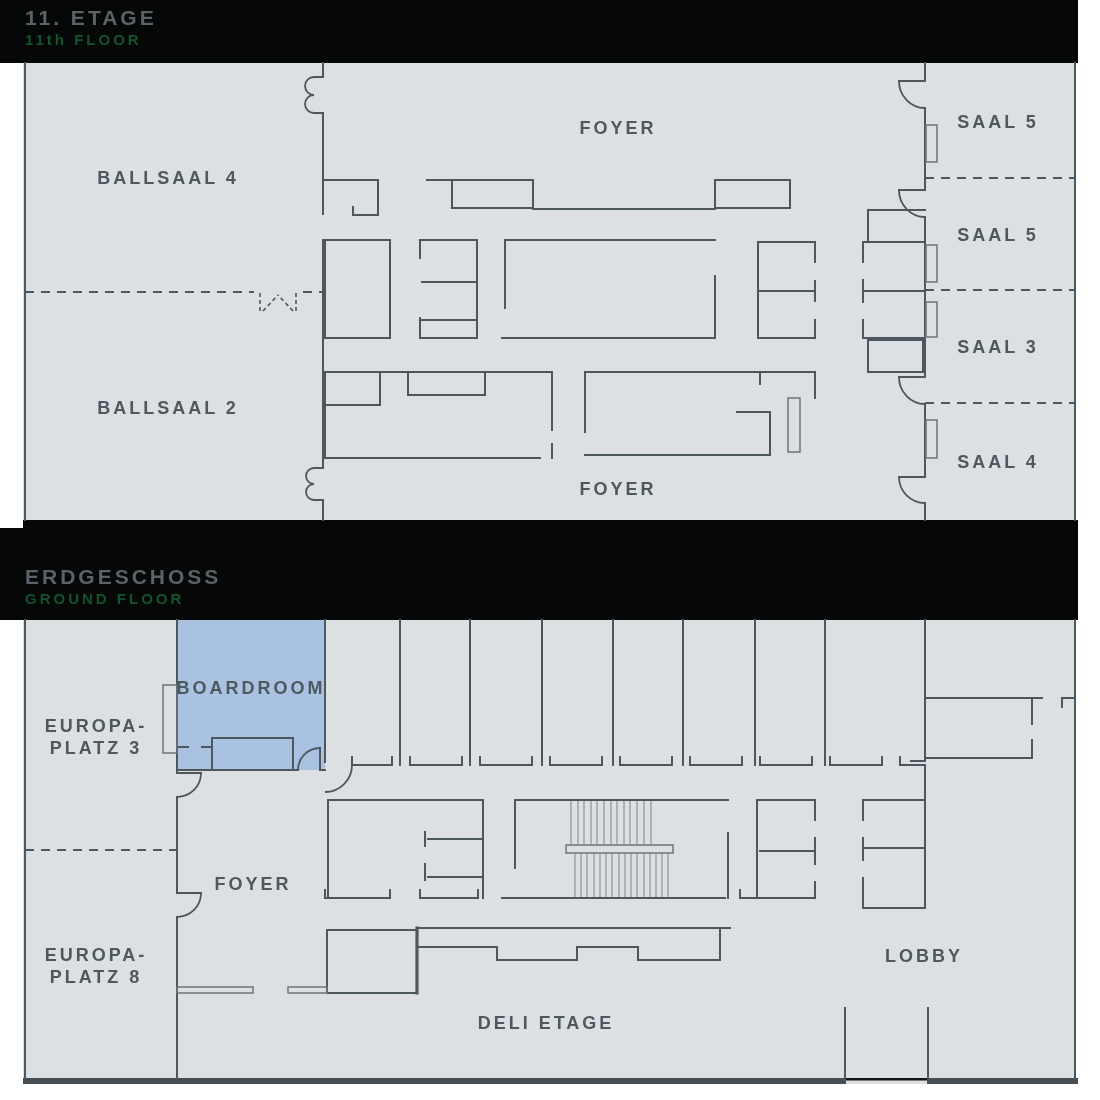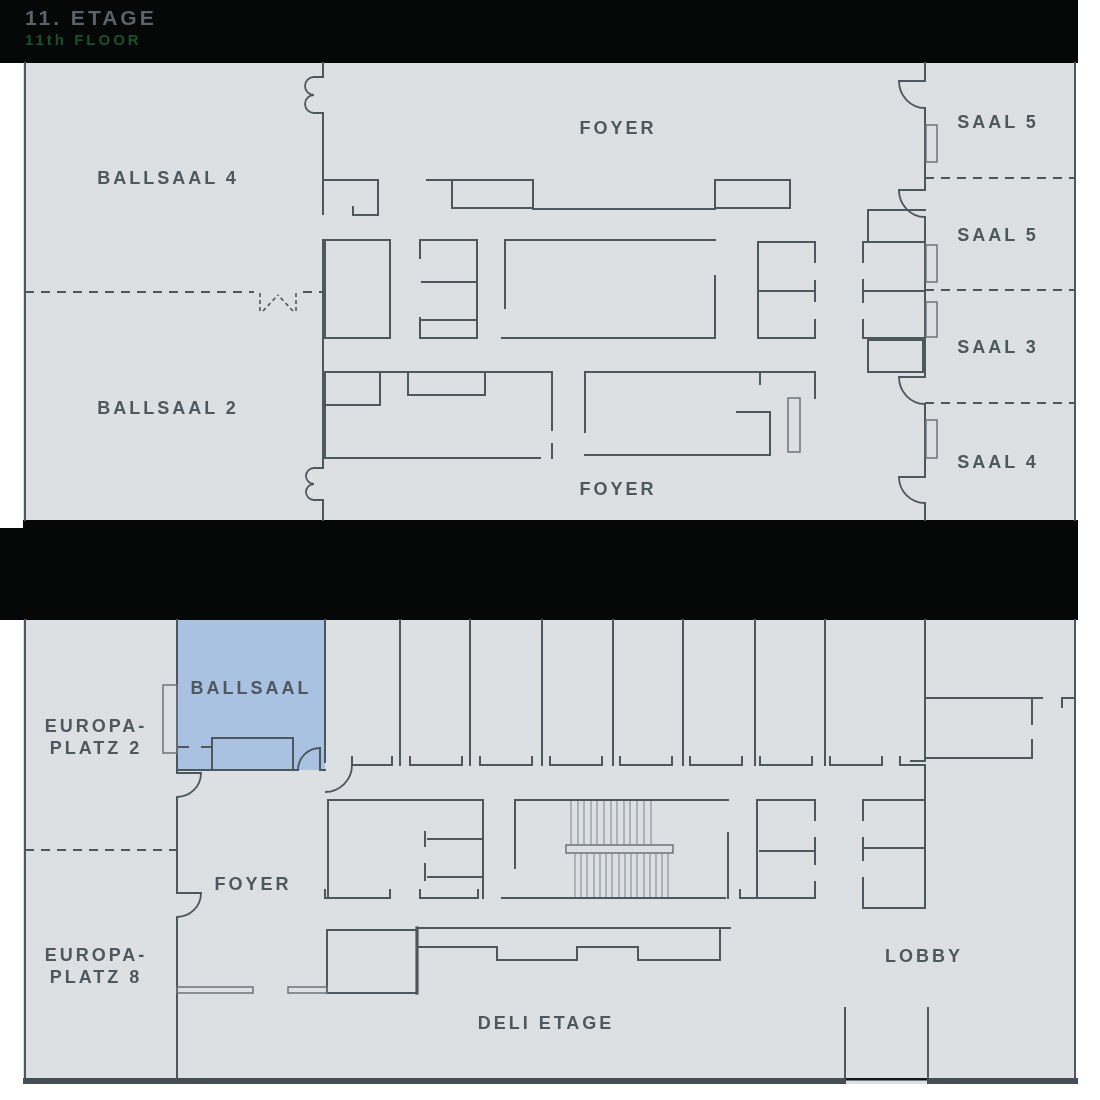--- a/index.html
+++ b/index.html
@@ -124,34 +124,38 @@
 
     <g fill="none" stroke-width="2.2" stroke-dasharray="9 7" stroke="#4d575e">
       <path d="M25,850 H177"></path>
     </g>
   </svg>
 
   <div class="hdr" style="top:7px;">
     <div class="t1">11. ETAGE</div>
     <div class="t2">11th FLOOR</div>
   </div>
+  <div class="hdr" style="top:566px;">
+    <div class="t1">ERDGESCHOSS</div>
+    <div class="t2">GROUND FLOOR</div>
+  </div>
 
   <div class="lbl" style="left:168px;top:178px;">BALLSAAL 4</div>
   <div class="lbl" style="left:168px;top:408px;">BALLSAAL 2</div>
   <div class="lbl" style="left:618px;top:128px;">FOYER</div>
   <div class="lbl" style="left:618px;top:489px;">FOYER</div>
   <div class="lbl" style="left:998px;top:122px;">SAAL 5</div>
   <div class="lbl" style="left:998px;top:235px;">SAAL 5</div>
   <div class="lbl" style="left:998px;top:347px;">SAAL 3</div>
   <div class="lbl" style="left:998px;top:462px;">SAAL 4</div>
 
-  <div class="lbl" style="left:251px;top:688px;">BALLSAAL</div>
+  <div class="lbl" style="left:251px;top:688px;">BOARDROOM</div>
   <div class="lbl" style="left:96px;top:737px;">
     <div>EUROPA-</div>
-    <div>PLATZ 2</div>
+    <div>PLATZ 3</div>
   </div>
   <div class="lbl" style="left:253px;top:884px;">FOYER</div>
   <div class="lbl" style="left:96px;top:966px;">
     <div>EUROPA-</div>
     <div>PLATZ 8</div>
   </div>
   <div class="lbl" style="left:546px;top:1023px;">DELI ETAGE</div>
   <div class="lbl" style="left:924px;top:956px;">LOBBY</div>
 
 </div>

